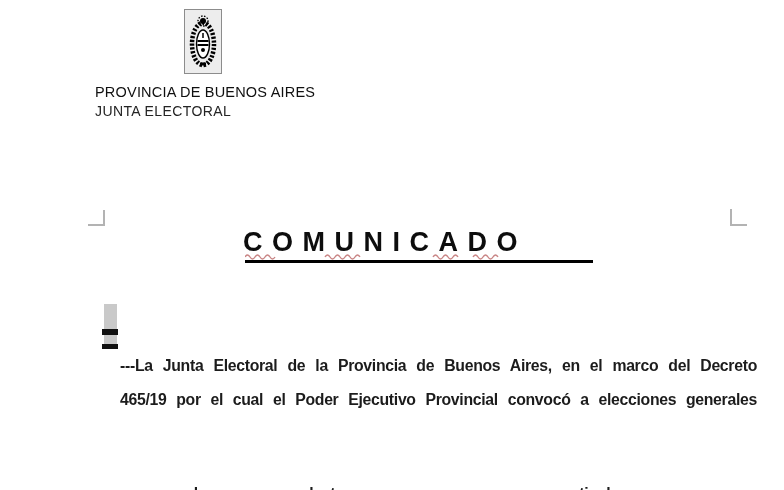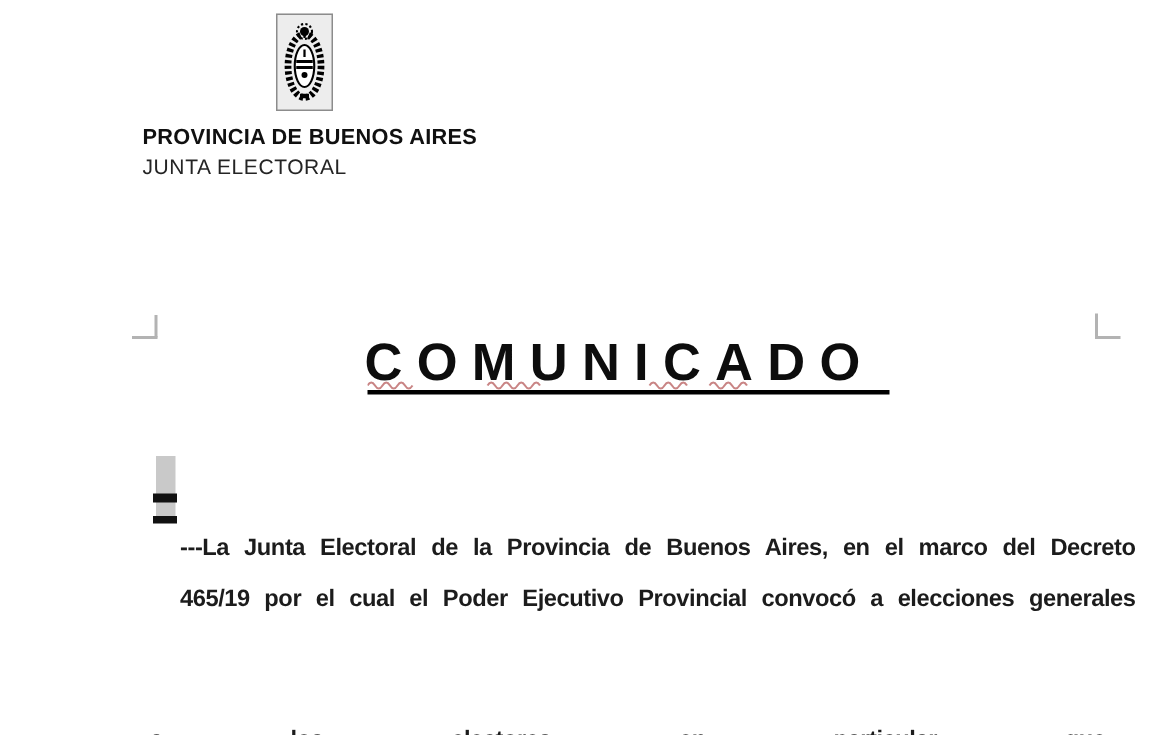--- a/index.html
+++ b/index.html
@@ -9,38 +9,38 @@
     font-family:"Liberation Sans",sans-serif;
   }
   
   .emblem-box{
     position:absolute;left:184px;top:9px;width:38px;height:65px;
     box-sizing:border-box;border:1px solid var(--emblem-box-border,#8c8c8c);
     background:var(--emblem-box-bg,#ededed);
     display:flex;align-items:center;justify-content:center;
   }
   .org-name{
-    position:absolute;left:95px;top:84px;width:222px;text-align:right;
-    font-size:14.5px;font-weight:bold;color:#101010;letter-spacing:.2px;
+    position:absolute;left:95px;top:84px;width:222px;text-align:left;
+    font-size:14.5px;font-weight:normal;color:#101010;letter-spacing:.2px;
     white-space:nowrap;
   }
   .dept{
     position:absolute;left:95px;top:103px;width:222px;
     font-size:14px;color:#242424;letter-spacing:.4px;white-space:nowrap;
   }
   
   .tb{position:absolute;background:var(--boundary-mark,#b3b3b3);}
   .tb-lv{left:103px;top:210px;width:2px;height:15px;}
   .tb-lh{left:88px;top:224px;width:17px;height:2px;}
   .tb-rv{left:730px;top:209px;width:2px;height:17px;}
   .tb-rh{left:730px;top:224px;width:17px;height:2px;}
   
   .title{
     position:absolute;left:243px;top:224px;line-height:36px;
-    font-size:35px;font-weight:bold;letter-spacing:9.5px;
+    font-size:27px;font-weight:bold;letter-spacing:9.5px;
     color:var(--title,#0d0d0d);white-space:nowrap;
   }
   .title-underline{
     position:absolute;left:245px;top:260px;width:348px;height:3px;
     background:var(--underline,#000);
   }
   .squiggle{position:absolute;left:245px;top:252px;}
   
   .obj-bar{position:absolute;left:104px;top:304px;width:13px;height:43px;
     background:var(--marker-gray,#c9c9c9);}

